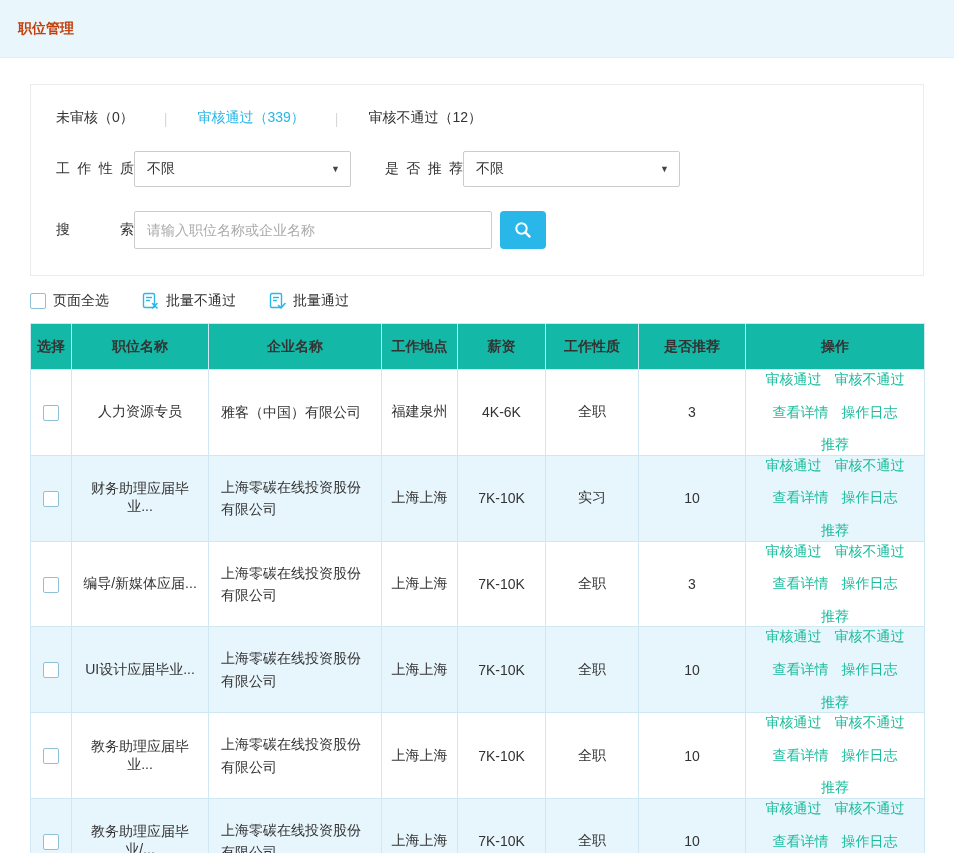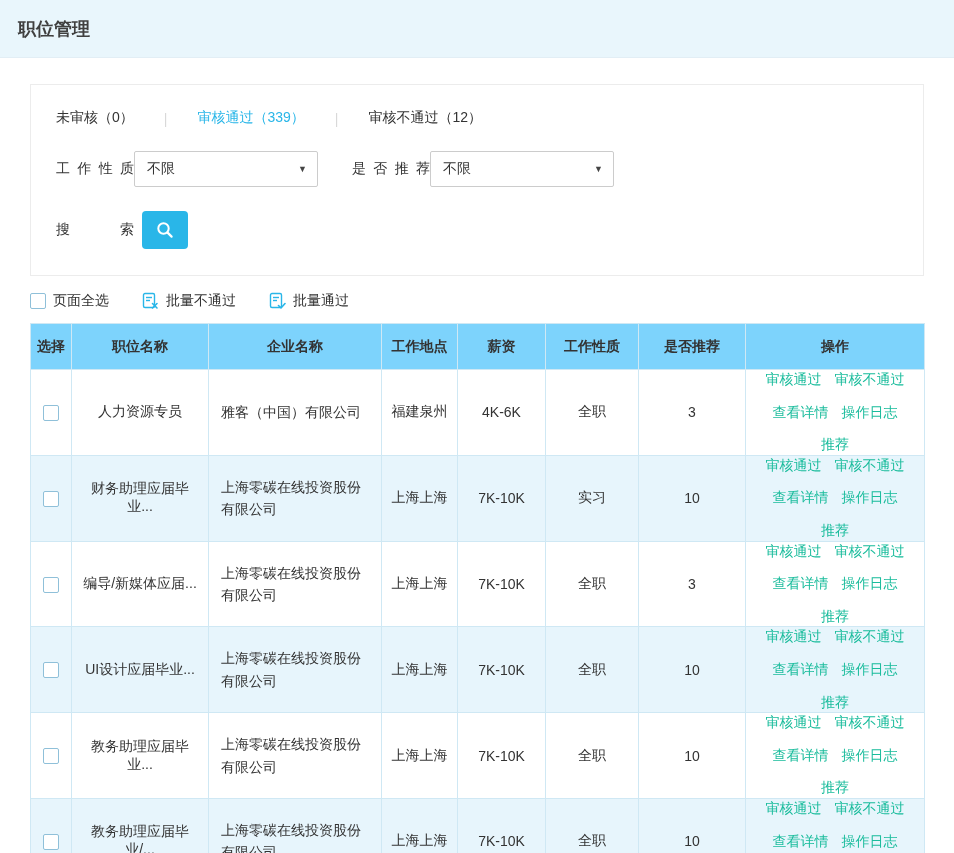--- a/index.html
+++ b/index.html
@@ -12,41 +12,41 @@
   }
   
   .topbar{
     height:58px;
     background:#e9f6fc;
     border-bottom:1px solid #e2eef5;
     display:flex; align-items:center;
     padding:0 18px;
   }
   .topbar .page-title{
-    font-size:18px; font-weight:bold; color:#404040;text-align:right;
+    font-size:14px; font-weight:bold; color:#c2410c;text-align:right;
   }
   
   .panel{
     margin:26px 30px 0;
     border:1px solid #ececec;
     background:#fff;
     padding:24px 25px 26px;
   }
   .tabs{ display:flex; align-items:flex-end; }
   .tab{ color:#333; cursor:pointer; white-space:nowrap; }
   .tab.active{ color:#29b6e8; }
   .tab-sep{ color:#d9d9d9; margin:0 30px; }
   .filter-row{ display:flex; align-items:center; margin-top:24px; }
   .f-label{
     width:78px; color:#333; flex:0 0 78px;
     text-align-last:justify; -moz-text-align-last:justify;
     margin-right:0;
   }
   .selectbox{
-    width:184px; height:36px;
+    width:217px; height:36px;
     border:1px solid #cccccc; border-radius:2px;
     background:#fff;
     display:flex; align-items:center; justify-content:space-between;
     padding:0 10px 0 12px;
     cursor:pointer;
   }
   .caret{ font-size:9px; color:#444; line-height:1; }
   .gap34{ width:34px; flex:0 0 34px; }
   .search-input{
     width:358px; height:38px;
@@ -77,21 +77,21 @@
   }
   .bulk-item svg{ display:block; }
   
   table{
     width:894px; margin:0 30px;
     border-collapse:collapse; table-layout:fixed;
     font-size:14px;
   }
   th,td{ border:1px solid #cfe8f4; text-align:center; vertical-align:middle; }
   thead th{
-    background:#7dd3fc; height:46px;
+    background:#14b8a6; height:46px;
     font-weight:bold; color:#333;
   }
   tbody td{ height:80px; }
   tbody tr:nth-child(even){ background:#e7f5fc; }
   td.c-pos{ padding:0 10px; }
   td.c-comp{ text-align:left; padding:8px 12px; line-height:1.6; }
   .actions{
     width:160px; margin:0 auto;
     display:flex; flex-wrap:wrap; justify-content:center; align-items:center;
     column-gap:14px; row-gap:6px;
@@ -125,20 +125,21 @@
     <span class="gap34"></span>
     <span class="f-label">是否推荐</span>
     <div class="selectbox">
       <span>不限</span>
       <span class="caret">▼</span>
     </div>
   </div>
 
   <div class="filter-row">
     <span class="f-label">搜索</span>
+    <input class="search-input" type="text" placeholder="请输入职位名称或企业名称" style="">
     <button class="search-btn">
       <span style="display:flex;">
         <svg width="20" height="20" viewBox="0 0 20 20">
           <circle cx="8.5" cy="8.5" r="5.2" fill="none" stroke="#ffffff" stroke-width="2"></circle>
           <line x1="12.6" y1="12.6" x2="16.6" y2="16.6" stroke="#ffffff" stroke-width="2.2" stroke-linecap="round"></line>
         </svg>
       </span>
     </button>
   </div>
 </div>

